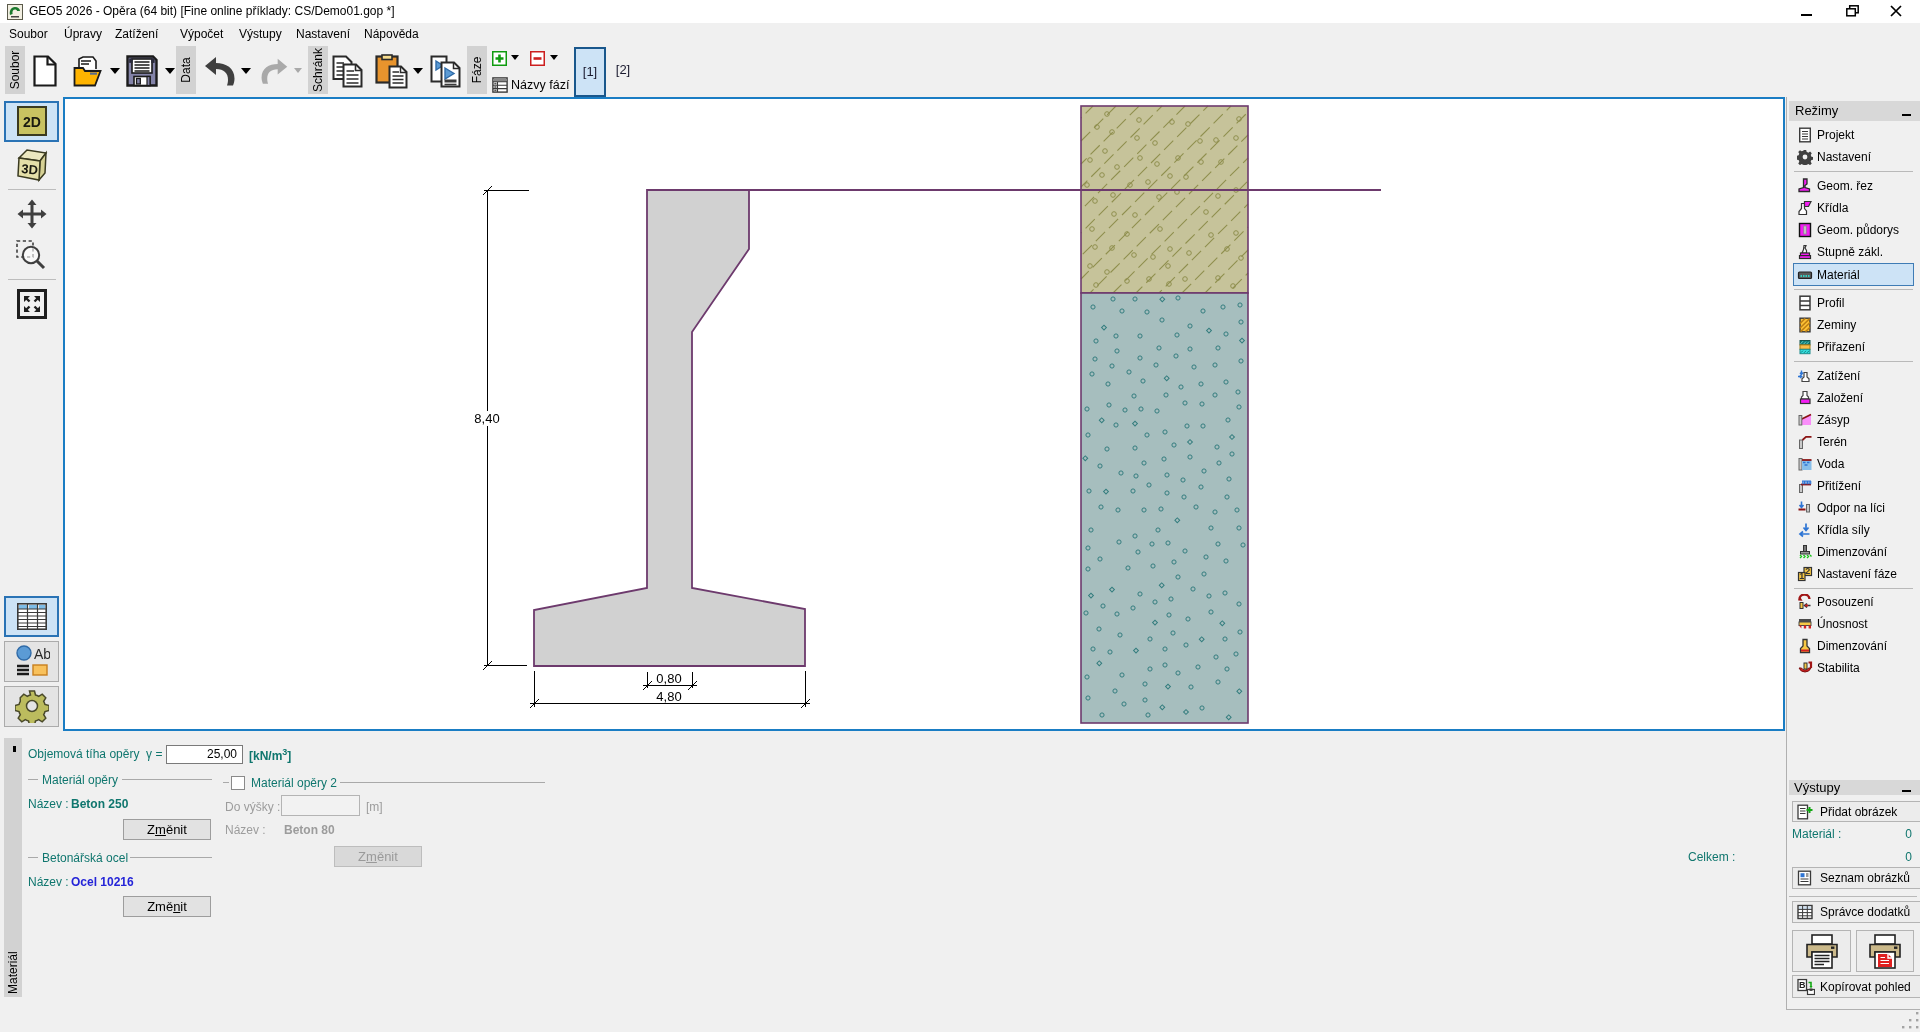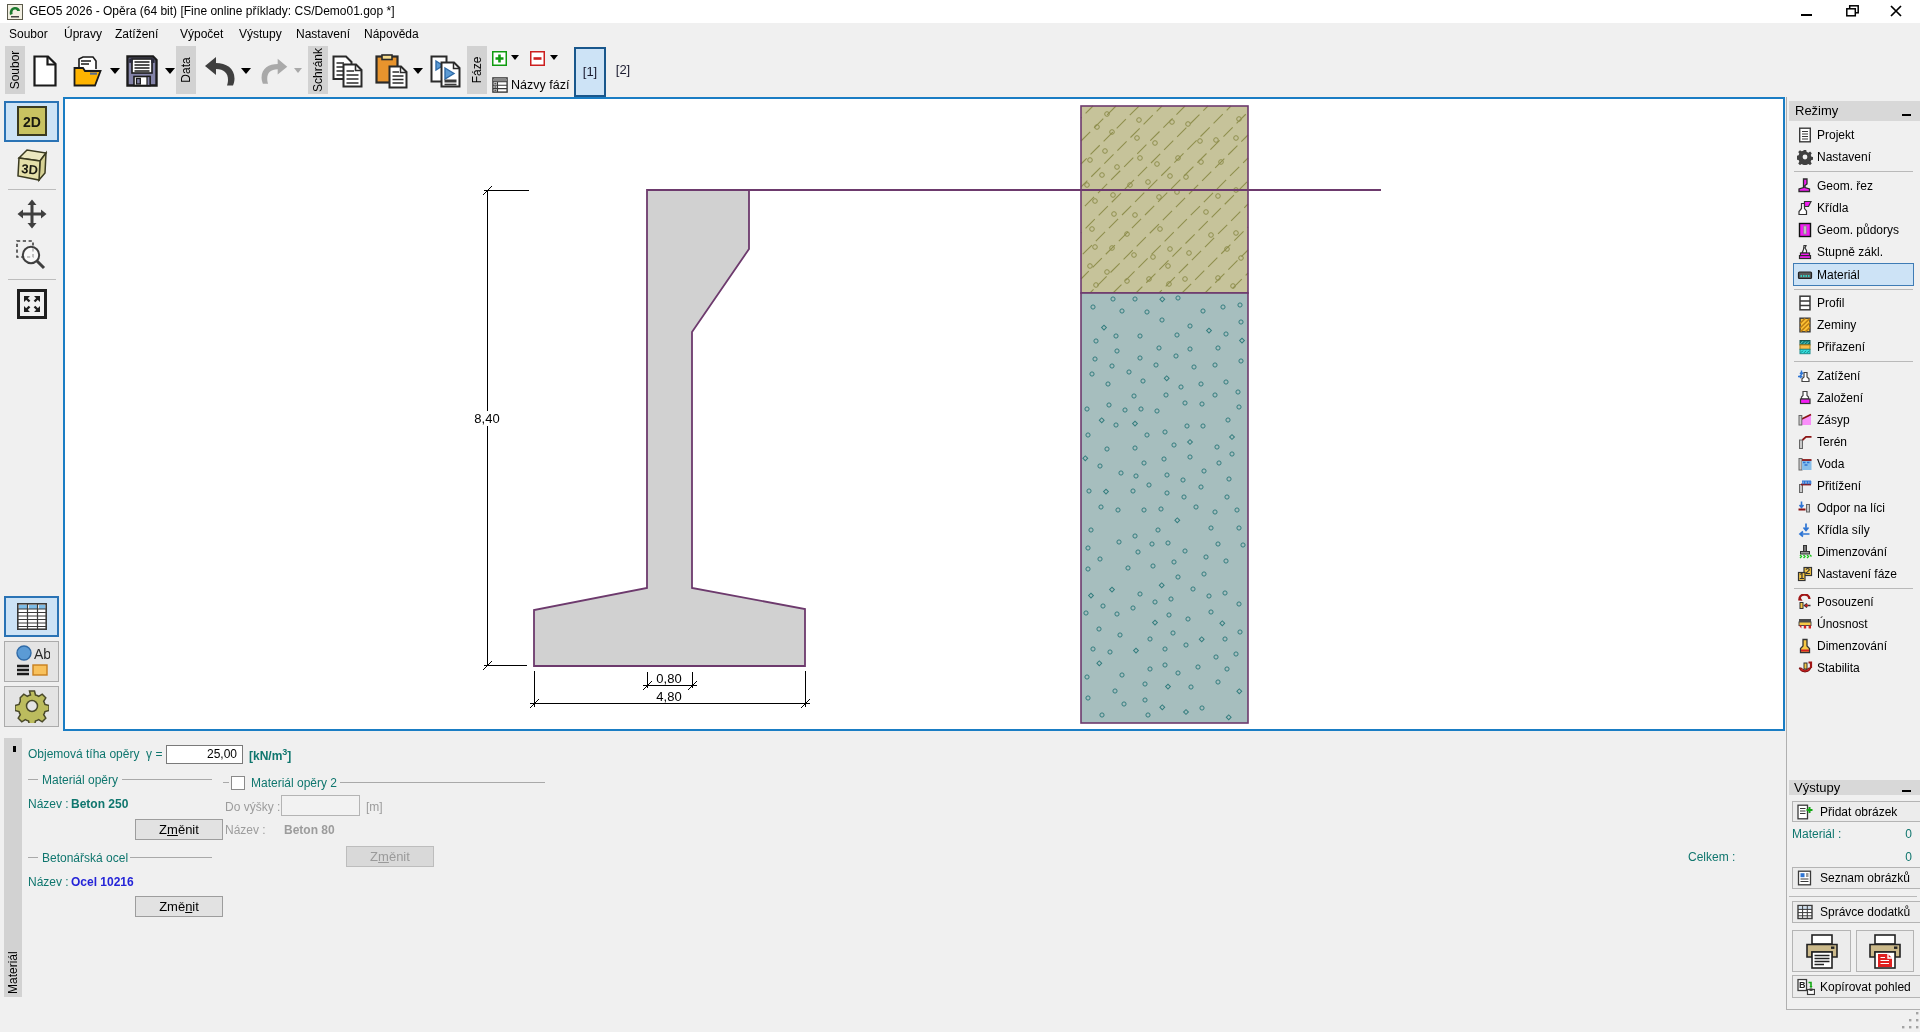--- a/index.html
+++ b/index.html
@@ -10,21 +10,21 @@
 .vlab span { position:absolute; left:50%; top:50%; transform:translate(-50%,-50%) rotate(-90deg); white-space:nowrap; font-size:12px; color:#000; }
 .ddarw { position:absolute; width:0; height:0; border-left:5px solid transparent; border-right:5px solid transparent; border-top:6px solid #000; top:68px; }
 .menuitem { position:absolute; top:24px; height:20px; line-height:20px; font-size:12px; }
 .ritem { position:absolute; left:1794px; height:22px; font-size:12px; }
 .ritem .ic { position:absolute; left:3px; top:3px; }
 .ritem .tx { position:absolute; left:23px; top:50%; transform:translateY(-50%); white-space:nowrap; }
 .rsep { position:absolute; left:1794px; width:119px; height:1px; background:#b9b9b9; }
 .obtn { position:absolute; left:1792px; width:147px; background:#ececec; border:1px solid #b4b4b4; font-size:12px; }
 .obtn .tx { position:absolute; left:27px; top:50%; transform:translateY(-50%); white-space:nowrap; }
 .obtn .ic { position:absolute; left:4px; top:50%; transform:translateY(-50%); }
-.fbtn { position:absolute; background:#e2e2e2; border:1px solid #9d9d9d; font-size:13px; text-align:center; color:#000;margin-left:12px; }
+.fbtn { position:absolute; background:#e2e2e2; border:1px solid #9d9d9d; font-size:13px; text-align:center; color:#000; }
 .glab { font-size:12px; color:#0f766e; white-space:nowrap; position:absolute; }
 .gray { color:#9c9c9c; }
 u.ul { text-decoration:underline; }
 </style>
 </head>
 <body>
 
 <div class="abs" style="left:0;top:0;width:1920px;height:23px;background:#ffffff;"></div>
 <svg class="abs" style="left:7px;top:4px;" width="16" height="16" viewBox="0 0 16 16">
  <rect x="0.5" y="0.5" width="15" height="15" fill="#f2efe2" stroke="#5a5a4a"></rect>

